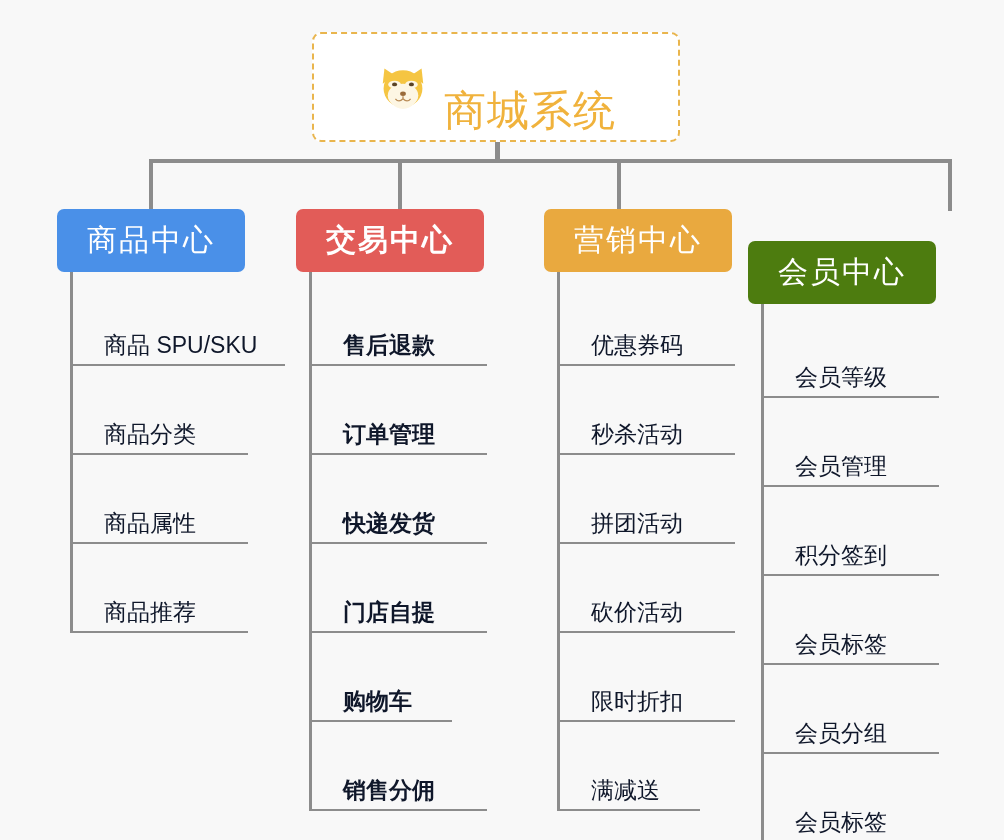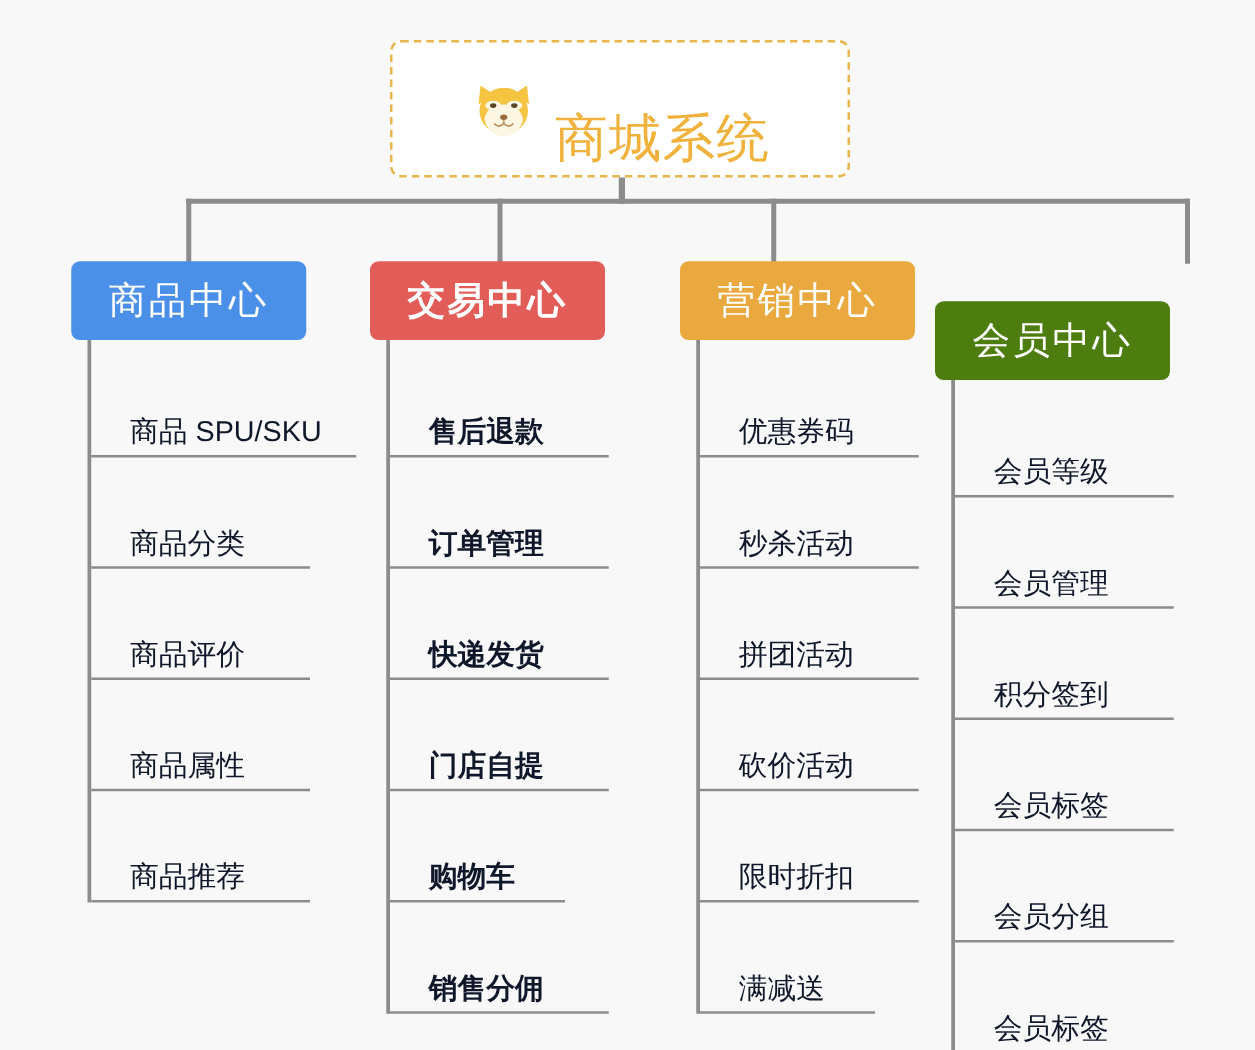--- a/index.html
+++ b/index.html
@@ -157,23 +157,20 @@
       <span>商品中心</span>
     </div>
     <div class="col-body">
       <div class="leaf wide">
         <span class="leaf-label">商品 SPU/SKU</span>
       </div>
       <div class="leaf">
         <span class="leaf-label">商品分类</span>
       </div>
       <div class="leaf">
-        <span class="leaf-label">商品评价</span>
-      </div>
-      <div class="leaf">
         <span class="leaf-label">商品属性</span>
       </div>
       <div class="leaf">
         <span class="leaf-label">商品推荐</span>
       </div>
     </div>
   </div>
 
   <div class="column" style="left:296px;font-weight:bold;">
     <div class="col-header" style="background:#e25c58;">

